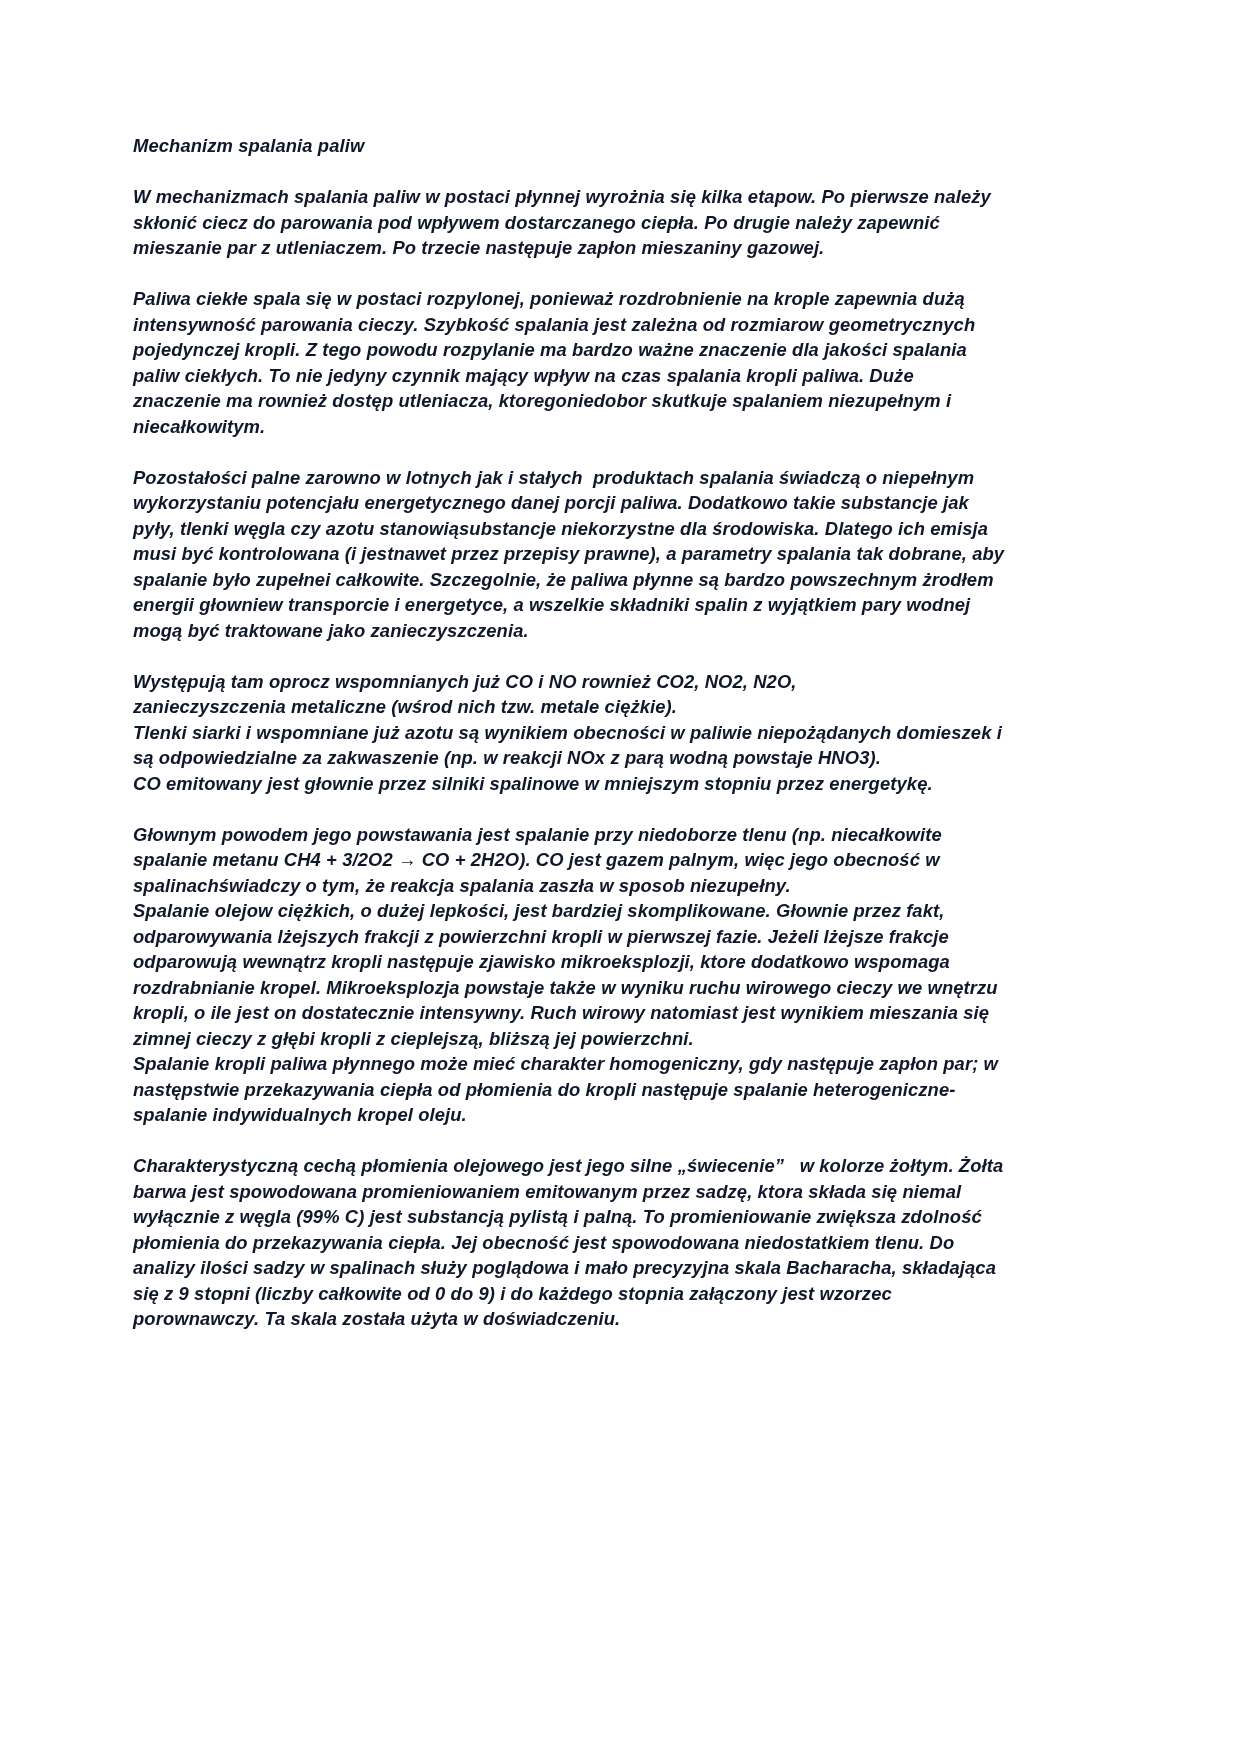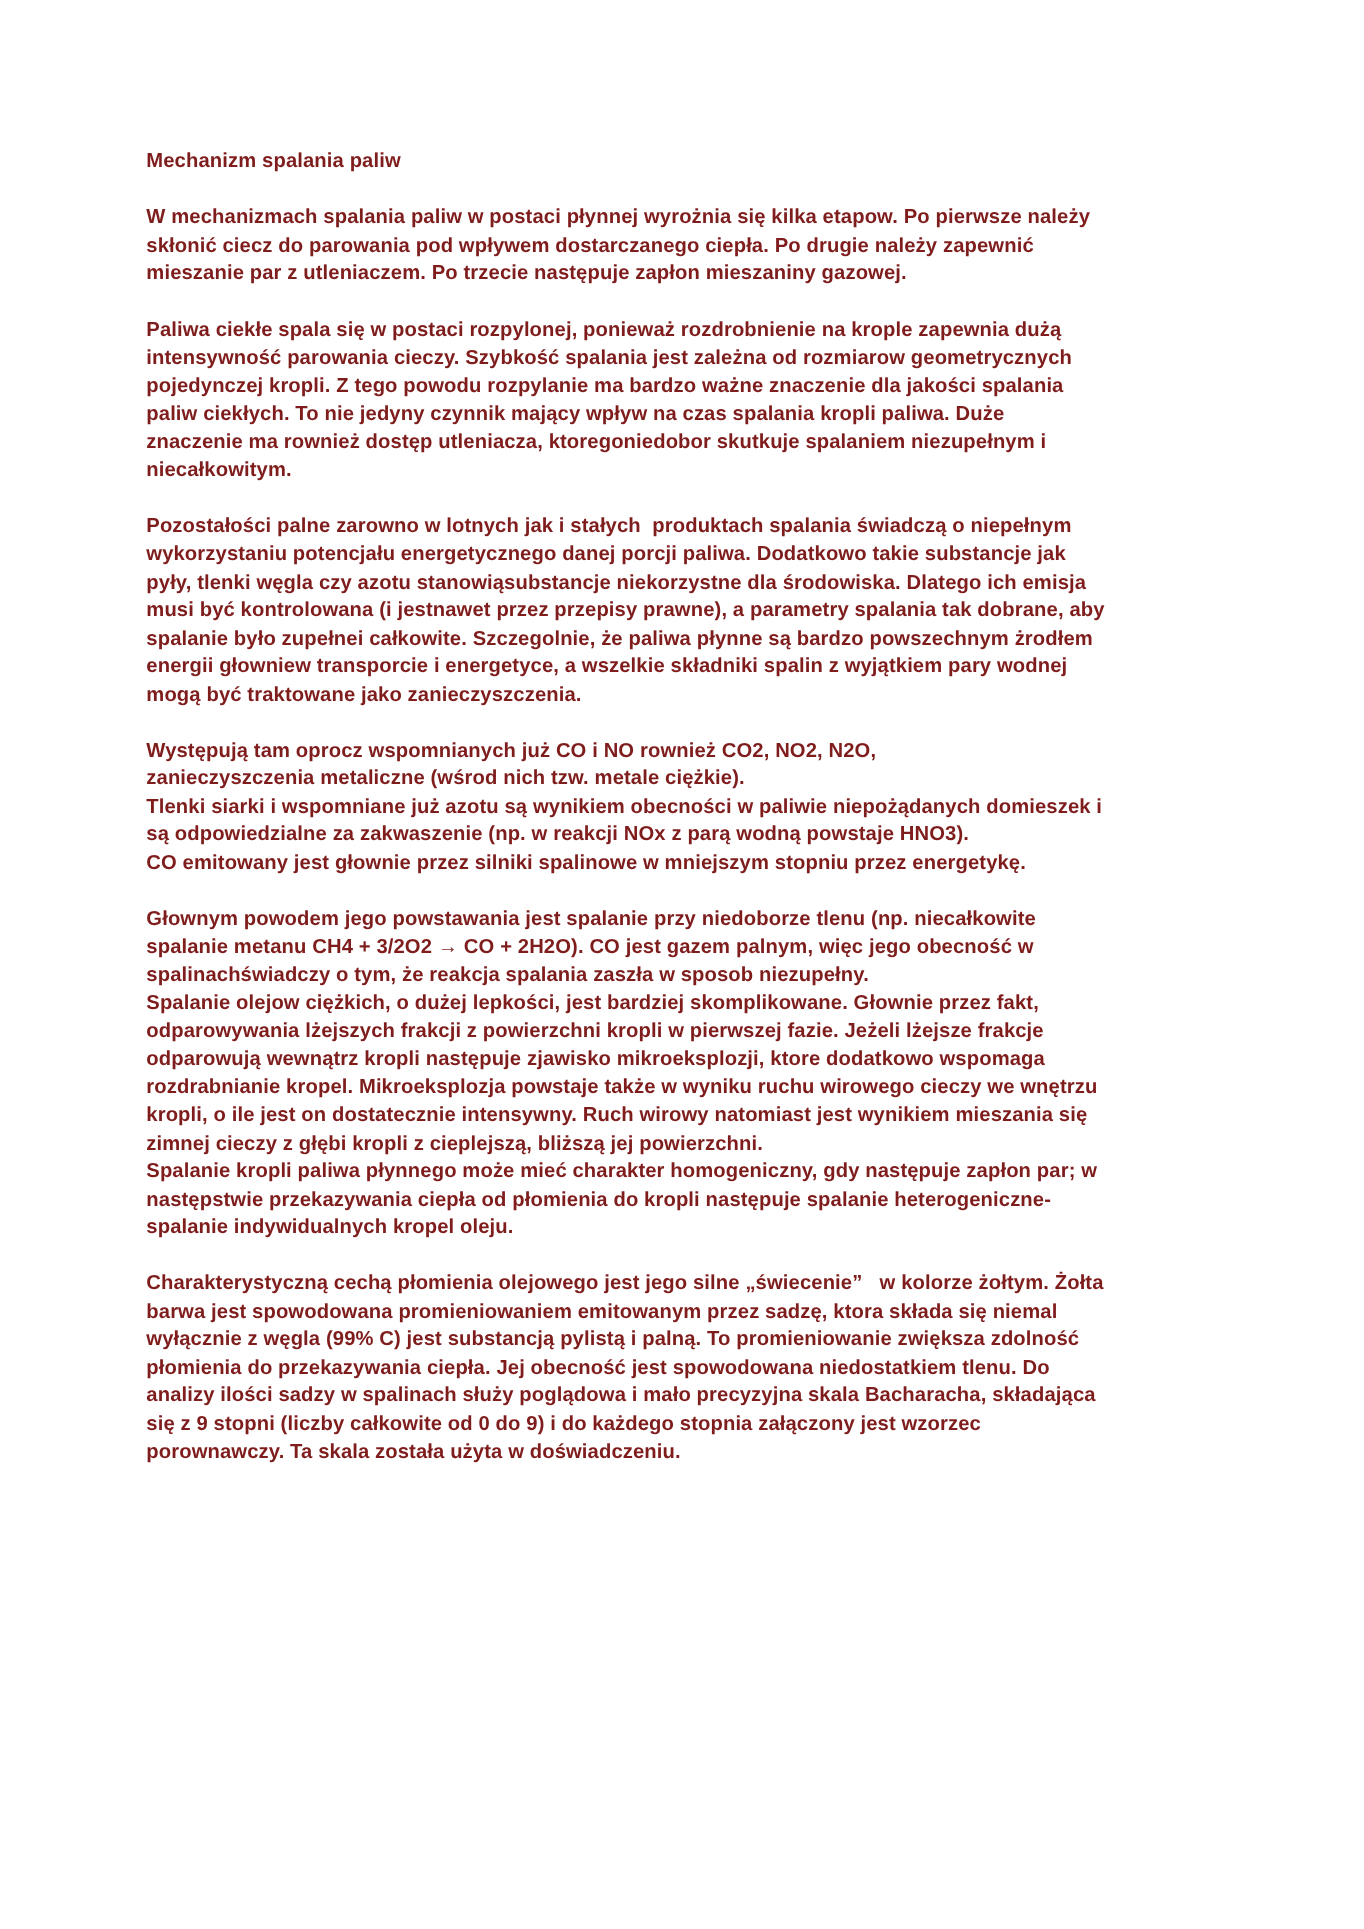--- a/index.html
+++ b/index.html
@@ -18,25 +18,26 @@
     top: 0;
     left: 0;
     width: 1240px;
     height: 1754px;
     background: #ffffff;
     box-sizing: border-box;
     padding: 133px 0 0 133px;
   }
   .text-block {
     width: 872px;
-    color: #7f1d1d;
+    color: #0f172a;
     font-size: 18.4px;
     line-height: 25.5px;
     font-weight: 700;
     letter-spacing: 0.1px;
+    font-style: italic;
   }
   .doc-title {
     margin: 0 0 25.5px 0;
     font-size: 18.4px;
     line-height: 25.5px;
     font-weight: 700;
   }
   .para {
     margin: 0 0 25.5px 0;
     white-space: pre-wrap;

